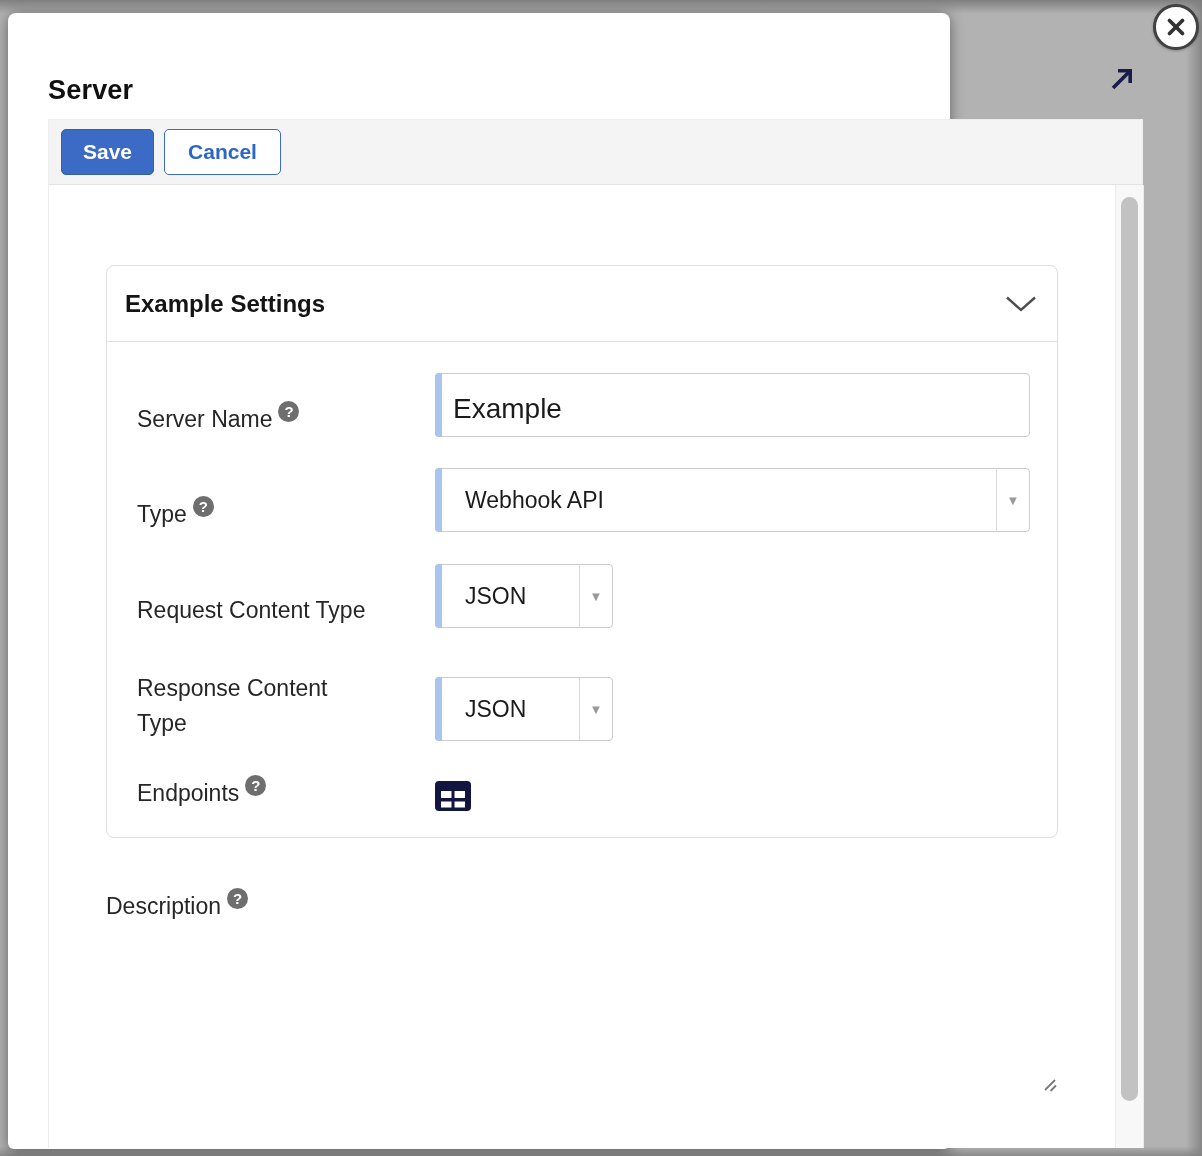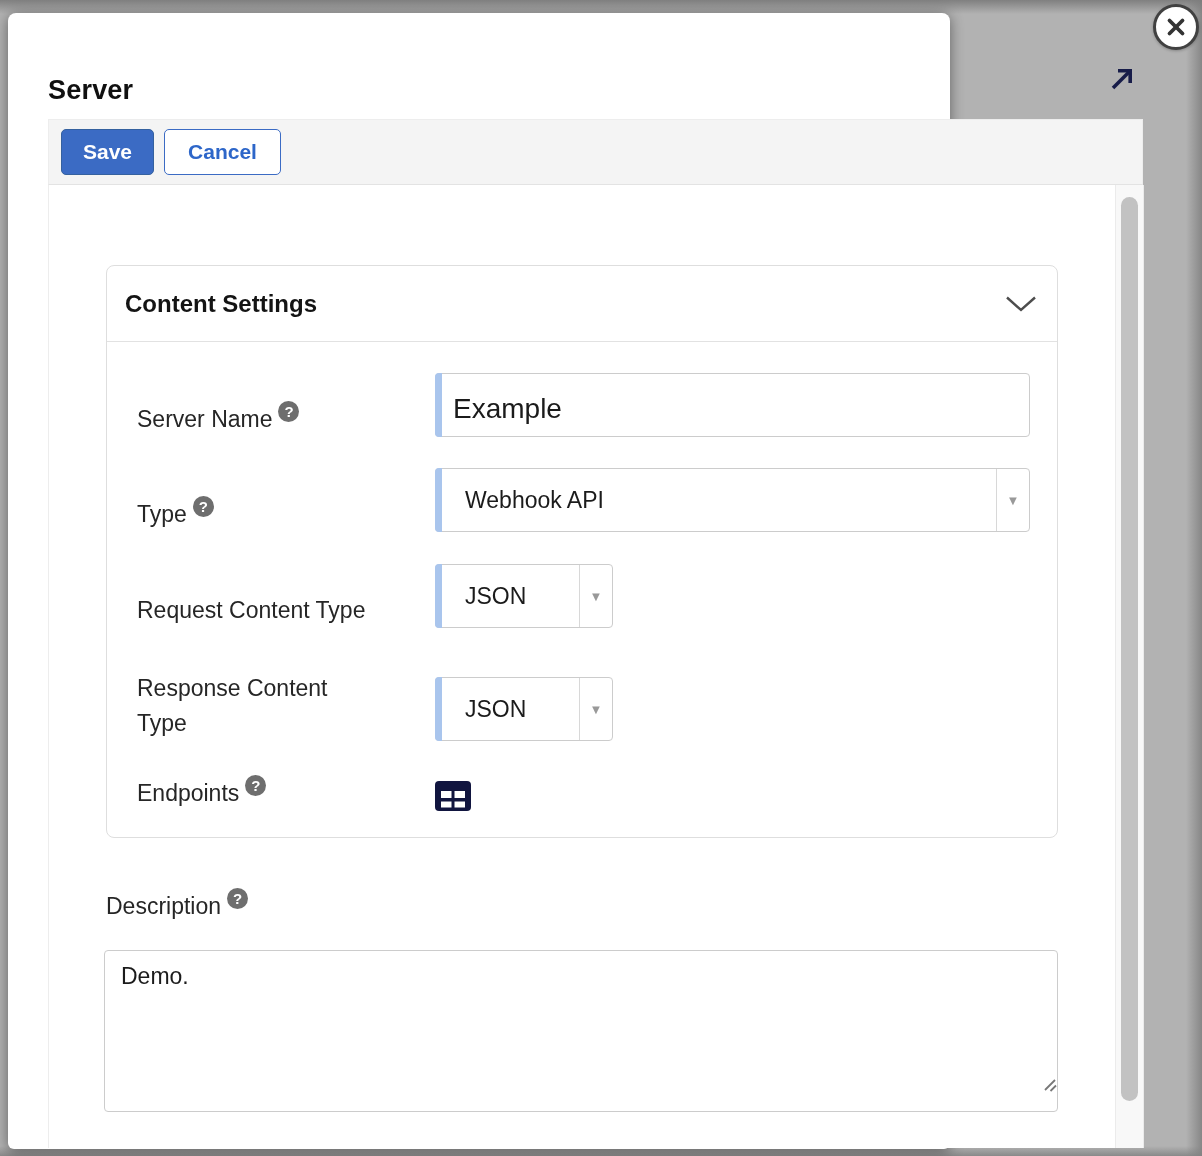--- a/index.html
+++ b/index.html
@@ -153,21 +153,21 @@
 
     <div class="toolbar">
       <button class="btn btn-save">Save</button>
       <button class="btn btn-cancel">Cancel</button>
     </div>
 
     <div class="content">
 
       <div class="card">
         <div class="card-header">
-          <span class="card-title">Content Settings</span>
+          <span class="card-title">Example Settings</span>
           <span style="display:flex;">
             <svg width="32" height="18" viewBox="0 0 32 18">
               <polyline points="2,2.5 16,15 30,2.5" fill="none" stroke="#4d4d4d" stroke-width="2.4"></polyline>
             </svg>
           </span>
         </div>
 
         <div class="card-body">
 
           <div class="field-row row-gap-a">
@@ -231,21 +231,20 @@
                 </svg>
               </span>
             </button>
           </div>
 
         </div>
       </div>
 
       <div class="desc-row"><span>Description</span><span class="help-icon">?</span></div>
 
-      <textarea class="desc-textarea" style="">Demo.</textarea>
       <span class="resize-handle">
         <svg width="18" height="18" viewBox="0 0 18 18">
           <line x1="4" y1="14" x2="14" y2="4" stroke="#777777" stroke-width="1.8"></line>
           <line x1="9.5" y1="15" x2="15" y2="9.5" stroke="#777777" stroke-width="1.8"></line>
         </svg>
       </span>
 
       <div class="sb-track">
         <div class="sb-thumb"></div>
       </div>

